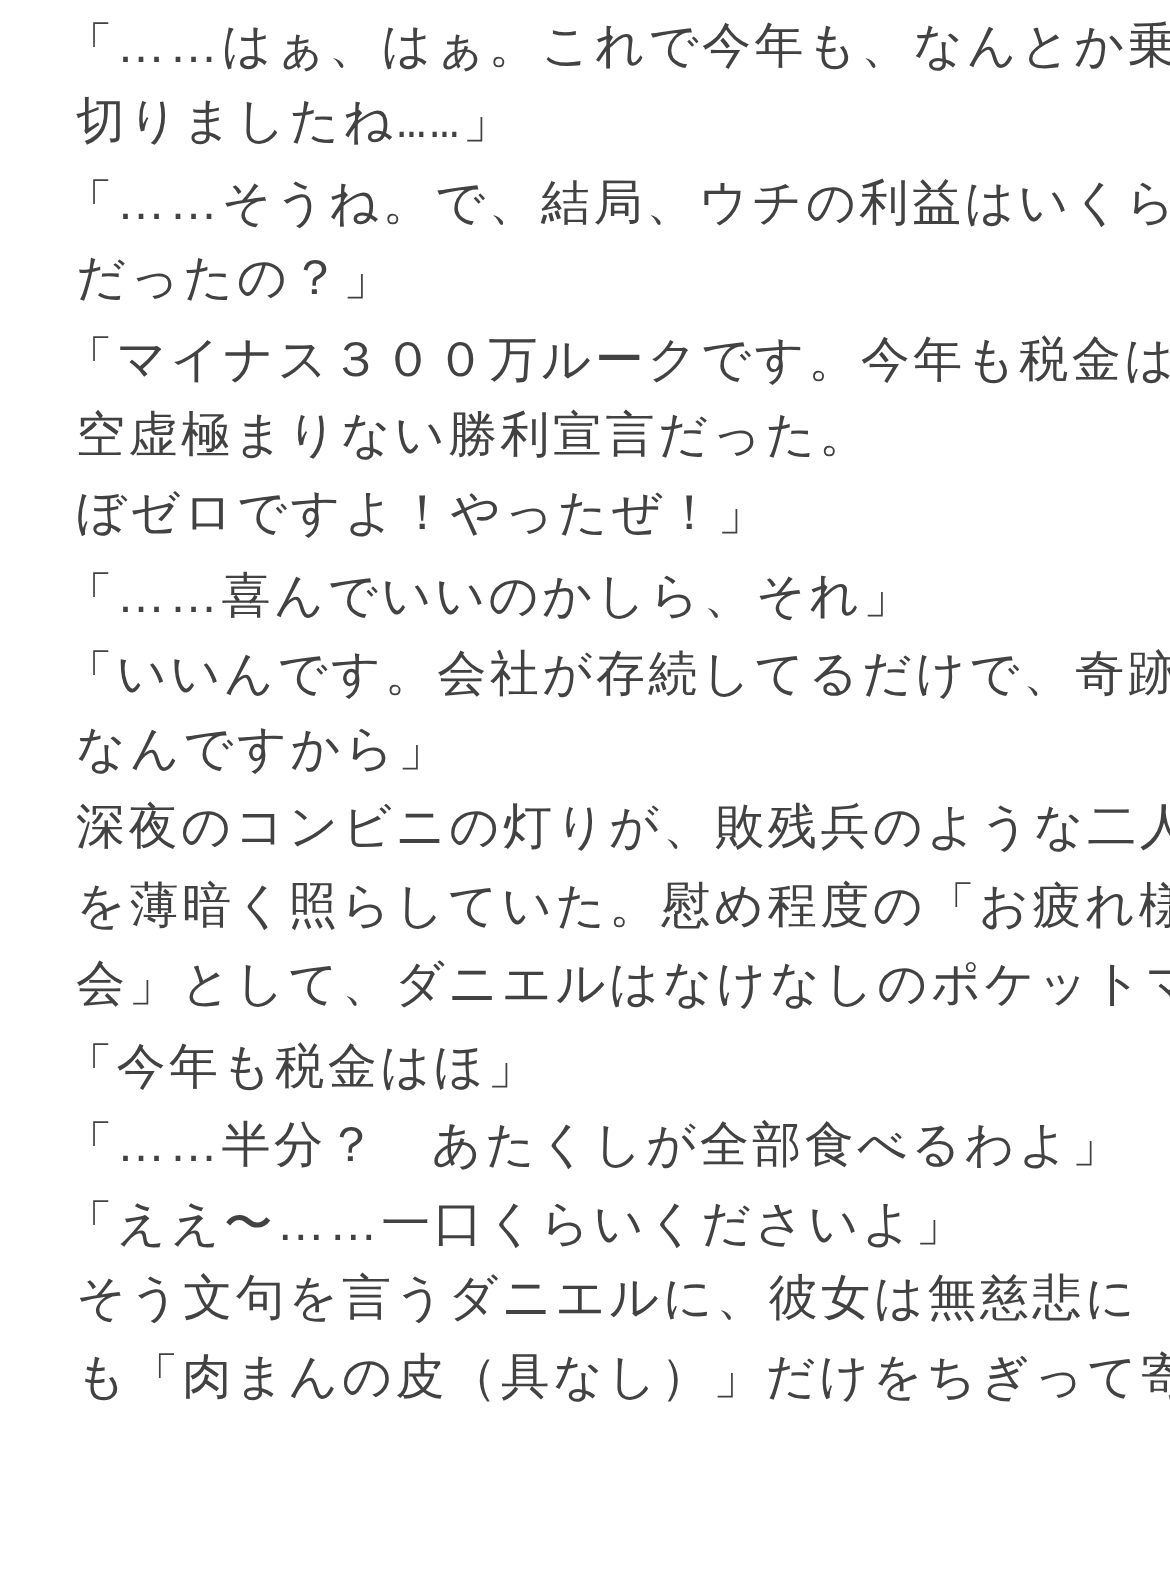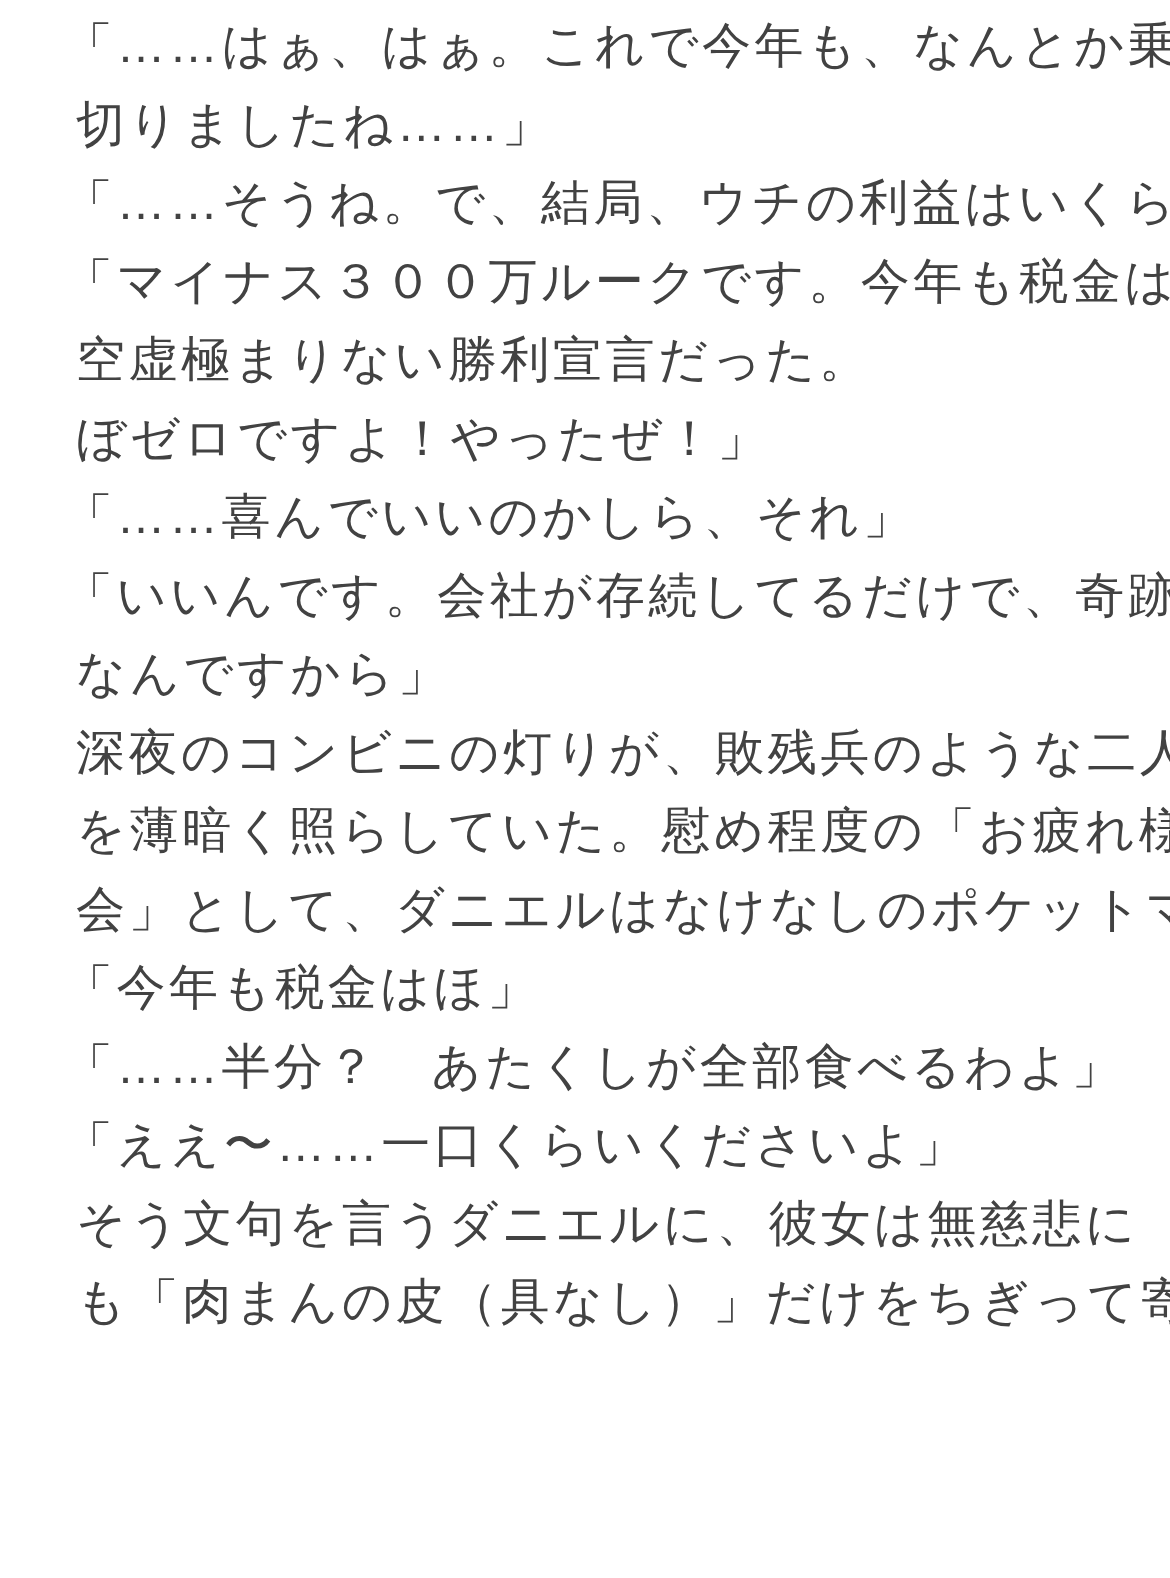--- a/index.html
+++ b/index.html
@@ -24,29 +24,31 @@
     letter-spacing: 3.5px;
     color: #424242;
     font-weight: 400;
   }
   .line {
     white-space: pre;
     height: 78.5px;
   }
   .line.indented {
     padding-left: 12px;
+    font-family: Liberation Mono, monospace;
   }
 </style>
 </head>
 <body>
 
 <main class="page">
   <div class="line bracket">「……はぁ、はぁ。これで今年も、なんとか乗り</div>
   <div class="line indented">切りましたね……」</div>
   <div class="line bracket">「……そうね。で、結局、ウチの利益はいくら</div>
+  <div class="line indented">だったの？」</div>
   <div class="line bracket">「マイナス３００万ルークです。今年も税金はほ</div>
   <div class="line indented">空虚極まりない勝利宣言だった。</div>
   <div class="line indented">ぼゼロですよ！やったぜ！」</div>
   <div class="line bracket">「……喜んでいいのかしら、それ」</div>
   <div class="line bracket">「いいんです。会社が存続してるだけで、奇跡</div>
   <div class="line indented">なんですから」</div>
   <div class="line indented">深夜のコンビニの灯りが、敗残兵のような二人</div>
   <div class="line indented">を薄暗く照らしていた。慰め程度の「お疲れ様</div>
   <div class="line indented">会」として、ダニエルはなけなしのポケットマ</div>
   <div class="line bracket">「今年も税金はほ」</div>

